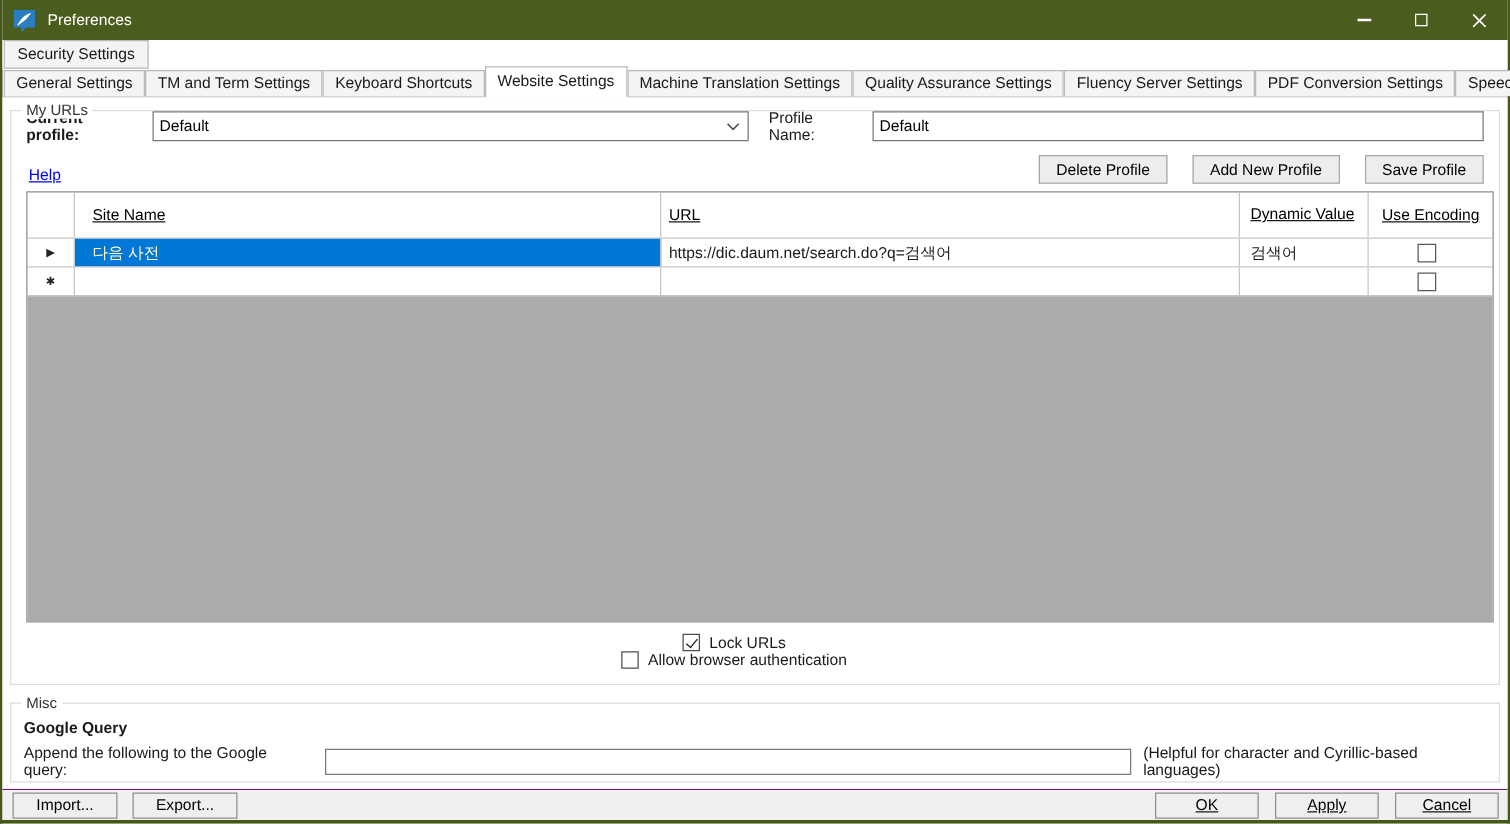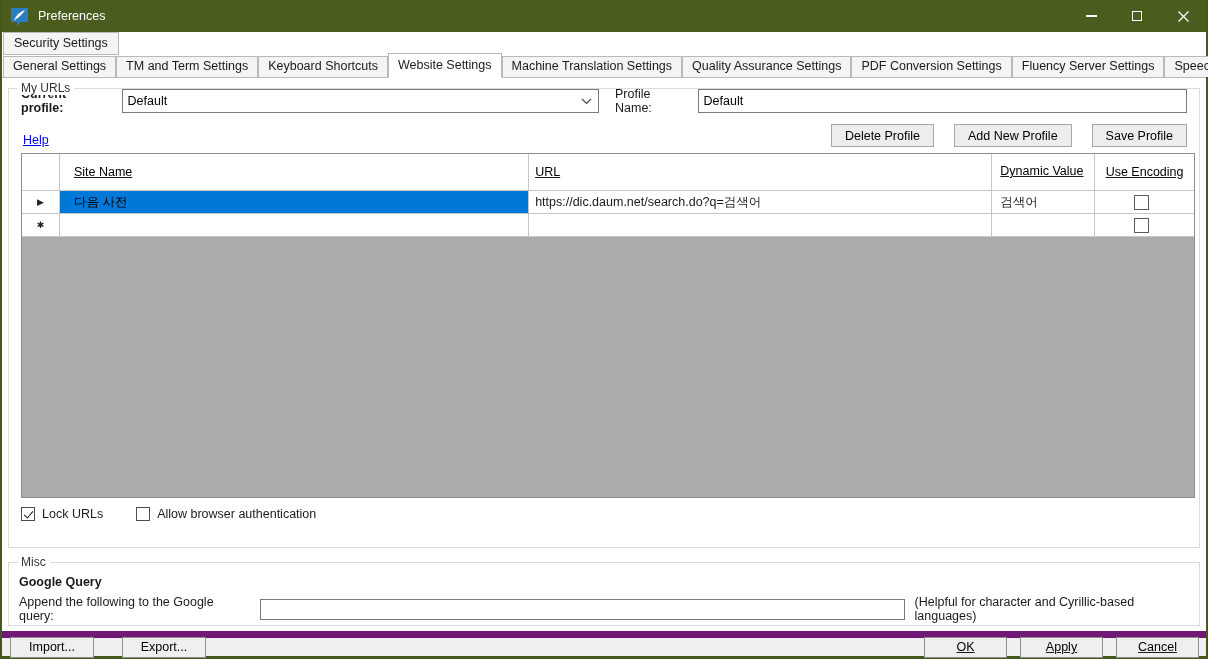--- a/index.html
+++ b/index.html
@@ -57,41 +57,41 @@
   .g-header { height:37px; border-bottom:1px solid #c6c6c6;text-decoration:underline; }
   .g-data { height:23px; border-bottom:1px solid #c6c6c6; }
   .g-cell { border-right:1px solid #c6c6c6; display:flex; align-items:center; overflow:hidden; white-space:nowrap; }
   .c-rowhdr { width:38px; justify-content:center; }
   .c-site { width:470px; padding-left:14px; }
   .c-url  { width:464px; padding-left:6px; }
   .c-dyn  { width:103px; padding-left:8px; }
   .c-enc  { width:99px; justify-content:center; border-right:none; }
   .g-header .g-cell { color:#000; }
   .g-header .c-dyn { line-height:1.25; white-space:normal; }
-  .cell-selected { background:#0078d7; color:#000000; }
+  .cell-selected { background:#0078d7; color:#fef9c3; }
   .row-marker { font-size:9px; color:#222; }
   .g-filler { flex:1; background:#ababab; }
 
   
-  .cb-row { margin-top:9px; display:flex; align-items:center; }
+  .cb-row { margin-top:9px; display:flex; align-items:center;flex-direction:column; }
   .cb-item { display:flex; align-items:center; margin-right:33px; }
   .cb { width:14px; height:14px; border:1px solid #4d4d4d; background:#fff; position:relative; margin-right:7px; flex-shrink:0; }
   .cb.checked::after { content:""; position:absolute; left:3.5px; top:0.5px; width:4px; height:8px;
                        border:solid #1a1a1a; border-width:0 1.8px 1.8px 0; transform:rotate(40deg); }
   .grid-cb { width:15px; height:15px; border:1px solid #5a5a5a; background:#fff; position:relative; }
 
   
   .gq-heading { margin:12px 0 0 10px; font-weight:bold; font-size:12.5px; }
   .gq-row { margin-top:6px; margin-left:10px; display:flex; align-items:center; }
   .txt-gq { width:645px; height:21px; border:1px solid #7a7a7a; margin-left:9px; padding:0 4px;
             font-size:12.5px; font-family:"Liberation Sans",sans-serif; }
   .gq-hint { margin-left:10px; font-size:12.5px; }
 
   
-  .footer { height:25px; flex-shrink:0; background:#f0f0f0; border-top:7px solid #701a75; display:flex; align-items:center;gap:16px; }
+  .footer { height:25px; flex-shrink:0; background:#f0f0f0; border-top:1px solid #701a75; display:flex; align-items:center; }
   .footer .btn { background:#efefef; border:1px solid #8f8f8f; width:84px; height:21px; }
   .btn-import { margin-left:8px; }
   .btn-export { margin-left:12px; }
   .footer-right { margin-left:auto; display:flex; gap:13px; margin-right:7px;text-decoration:underline; }
   .footer-right .btn { width:83px; }
 </style>
 </head>
 <body>
 
 <div class="window">
@@ -122,22 +122,22 @@
     <div class="tab">Security Settings</div>
   </div>
 
   <div class="tabrow2">
     <div class="tab">General Settings</div>
     <div class="tab">TM and Term Settings</div>
     <div class="tab">Keyboard Shortcuts</div>
     <div class="tab active">Website Settings</div>
     <div class="tab">Machine Translation Settings</div>
     <div class="tab">Quality Assurance Settings</div>
+    <div class="tab">Fluency Server Settings</div>
     <div class="tab">PDF Conversion Settings</div>
-    <div class="tab">Fluency Server Settings</div>
     <div class="tab">Speech to Command Settings</div>
   </div>
 
   <div class="page">
 
     <div class="groupbox gb-urls">
       <span class="legend">My URLs</span>
 
       <div class="profile-row">
         <span class="lbl-bold">Current profile:</span>

